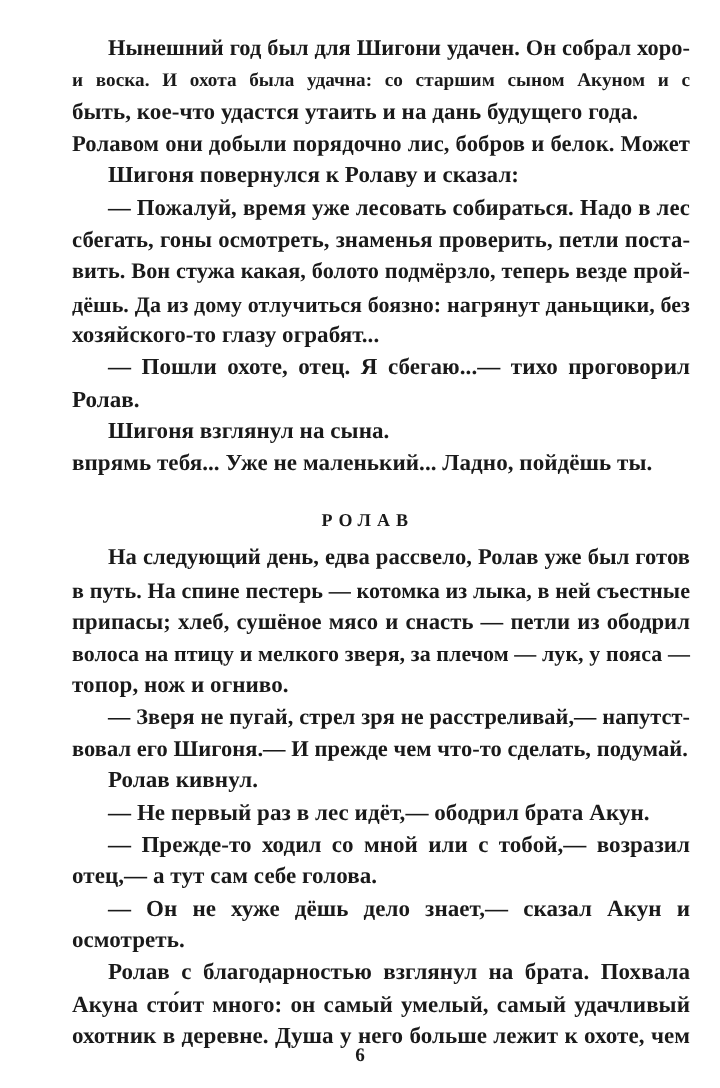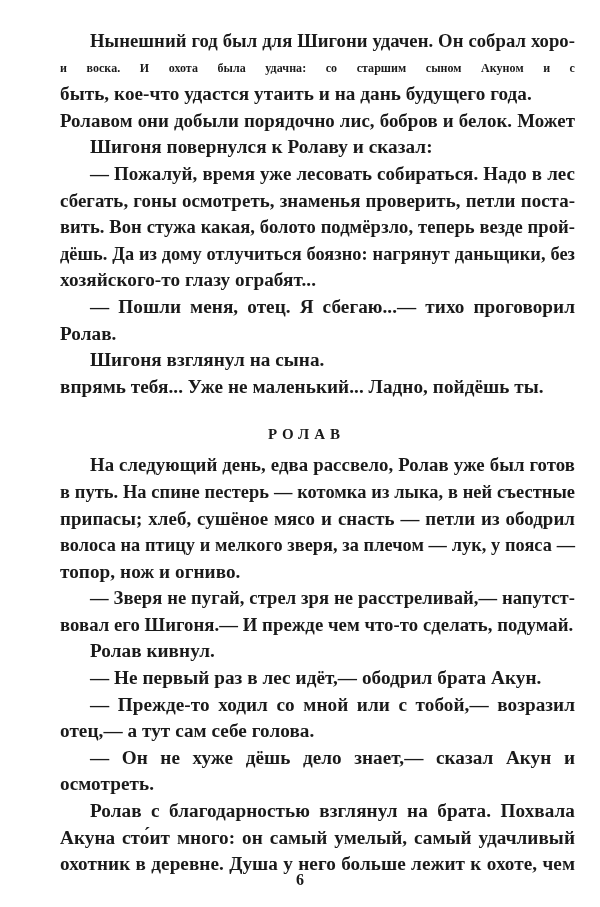--- a/index.html
+++ b/index.html
@@ -23,36 +23,36 @@
     font-family:"Liberation Serif", "DejaVu Serif", serif; font-weight:bold; font-size:16px; color:#1a1a1a;
   }
 </style>
 </head>
 <body>
 
 <div class="page">
   <div>
     <p class="para">
       <span class="line first" style="font-size: 18.6651px;">Нынешний год был для Шигони удачен. Он собрал хоро-</span>
-      <span class="line" style="font-size: 12px;">и воска. И охота была удачна: со старшим сыном Акуном и с</span>
+      <span class="line" style="font-size: 16px;">и воска. И охота была удачна: со старшим сыном Акуном и с</span>
       <span class="line last">быть, кое-что удастся утаить и на дань будущего года.</span>
       <span class="line" style="font-size: 18.8794px;">Ролавом они добыли порядочно лис, бобров и белок. Может</span>
     </p>
     <p class="para">
       <span class="line first last">Шигоня повернулся к Ролаву и сказал:</span>
     </p>
     <p class="para">
       <span class="line first" style="font-size: 18.9642px;">— Пожалуй, время уже лесовать собираться. Надо в лес</span>
       <span class="line" style="font-size: 18.9212px;">сбегать, гоны осмотреть, знаменья проверить, петли поста-</span>
       <span class="line" style="font-size: 18.5504px;">вить. Вон стужа какая, болото подмёрзло, теперь везде прой-</span>
       <span class="line" style="font-size: 18.3557px;">дёшь. Да из дому отлучиться боязно: нагрянут даньщики, без</span>
       <span class="line last">хозяйского-то глазу ограбят...</span>
     </p>
     <p class="para">
-      <span class="line first">— Пошли меня, отец. Я сбегаю...— тихо проговорил</span>
+      <span class="line first">— Пошли охоте, отец. Я сбегаю...— тихо проговорил</span>
       <span class="line last">Ролав.</span>
     </p>
     <p class="para">
       <span class="line first last">Шигоня взглянул на сына.</span>
     </p>
     <p class="para">
       <span class="line last">впрямь тебя... Уже не маленький... Ладно, пойдёшь ты.</span>
     </p>
   </div>
 

